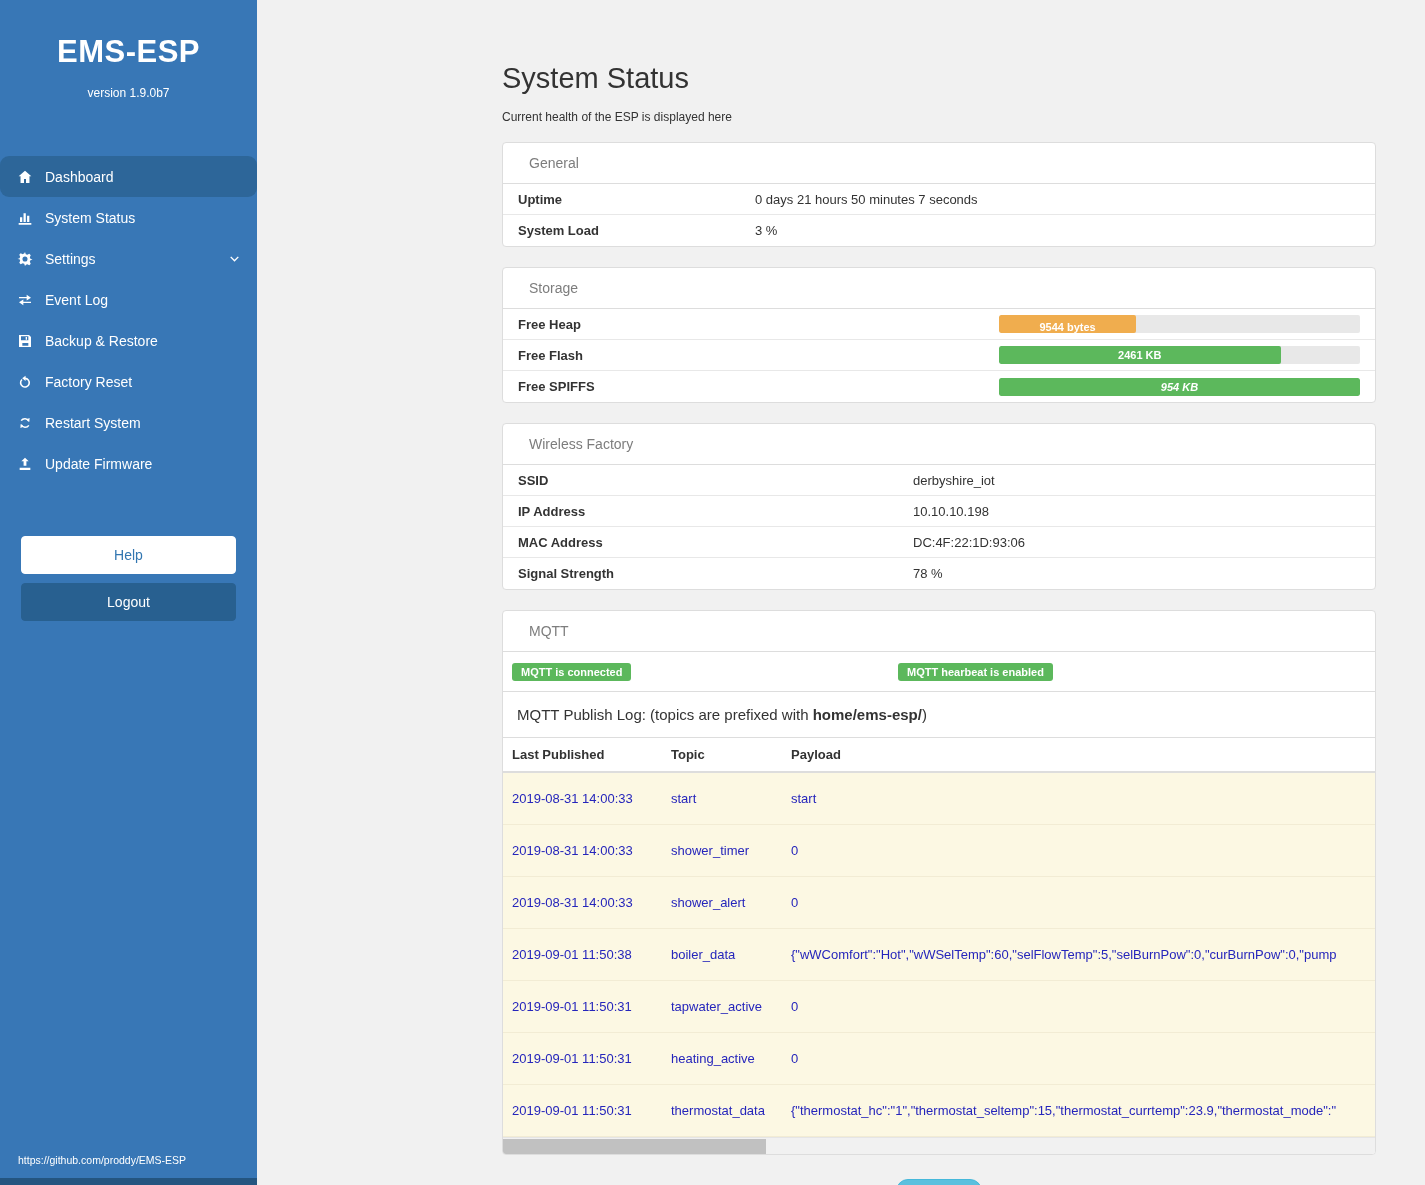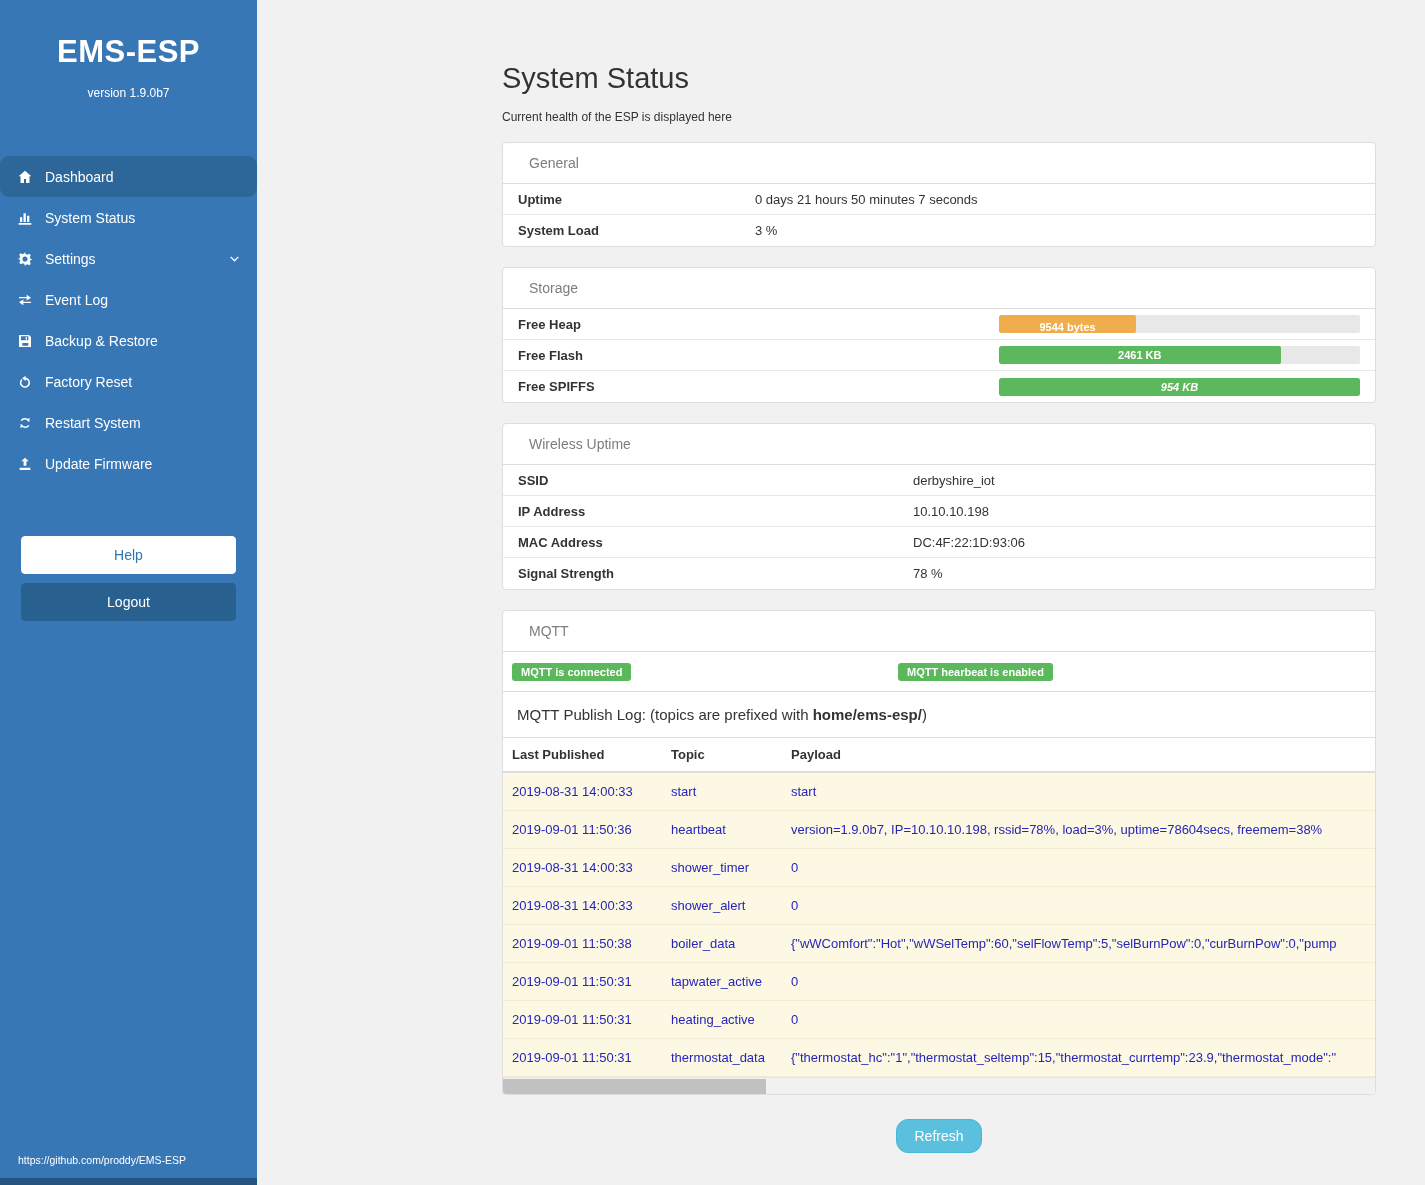--- a/index.html
+++ b/index.html
@@ -48,21 +48,21 @@
   
   .badges-row { display:flex; align-items:center; padding:10px 9px; border-bottom:1px solid #ddd; }
   .badge-cell { width:386px; flex:none; }
   .badge { display:inline-block; background:#5cb85c; color:#fff; font-size:11px; font-weight:bold; padding:3px 9px; border-radius:3px; }
   .publish-log { padding:14px 14px; font-size:15px; color:#333; border-bottom:1px solid #ddd; }
   .publish-log b { font-weight:bold; }
 
   table.mqtt-table { width:100%; border-collapse:collapse; table-layout:fixed; }
   .col-published { width:159px; } .col-topic { width:120px; }
   .mqtt-table th { text-align:left; font-size:13px; color:#333; font-weight:bold; padding:9px 9px; border-bottom:2px solid #ddd; background:#fff; }
-  .mqtt-table td { font-size:13px; color:#2525bb; padding:11px 9px; background:#fcf8e3; border-bottom:1px solid #f2ecd4; white-space:nowrap; overflow:hidden; }
+  .mqtt-table td { font-size:13px; color:#2525bb; padding:18px 9px; background:#fcf8e3; border-bottom:1px solid #f2ecd4; white-space:nowrap; overflow:hidden; }
 
   .hscrollbar { height:17px; background:#f1f1f1; border-top:1px solid #e5e5e5; position:relative; }
   .hscroll-thumb { position:absolute; left:0; top:1px; height:15px; width:263px; background:#c1c1c1; }
 
   .refresh-wrap { text-align:center; margin-top:24px; }
   .btn-refresh { background:#5bc0de; border:1px solid #46b8da; color:#fff; font-size:14px; padding:8px 17px; border-radius:12px; cursor:pointer; font-family:inherit; }
 </style>
 </head>
 <body>
 
@@ -202,21 +202,21 @@
         <span class="info-label">Free SPIFFS</span>
         <div class="bar-track">
           <div class="bar-fill" style="width: 100%; background-color: rgb(92, 184, 92); font-style: italic;">
             <span class="bar-label">954 KB</span>
           </div>
         </div>
       </div>
     </section>
 
     <section class="card wireless">
-      <div class="card-header">Wireless Uptime</div>
+      <div class="card-header">Wireless Factory</div>
       <div class="info-row">
         <span class="info-label">SSID</span>
         <span class="info-value">derbyshire_iot</span>
       </div>
       <div class="info-row">
         <span class="info-label">IP Address</span>
         <span class="info-value">10.10.10.198</span>
       </div>
       <div class="info-row">
         <span class="info-label">MAC Address</span>
@@ -257,25 +257,20 @@
             <th>Payload</th>
           </tr>
         </thead>
         <tbody>
           <tr>
             <td>2019-08-31 14:00:33</td>
             <td>start</td>
             <td>start</td>
           </tr>
           <tr>
-            <td>2019-09-01 11:50:36</td>
-            <td>heartbeat</td>
-            <td>version=1.9.0b7, IP=10.10.10.198, rssid=78%, load=3%, uptime=78604secs, freemem=38%</td>
-          </tr>
-          <tr>
             <td>2019-08-31 14:00:33</td>
             <td>shower_timer</td>
             <td>0</td>
           </tr>
           <tr>
             <td>2019-08-31 14:00:33</td>
             <td>shower_alert</td>
             <td>0</td>
           </tr>
           <tr>

